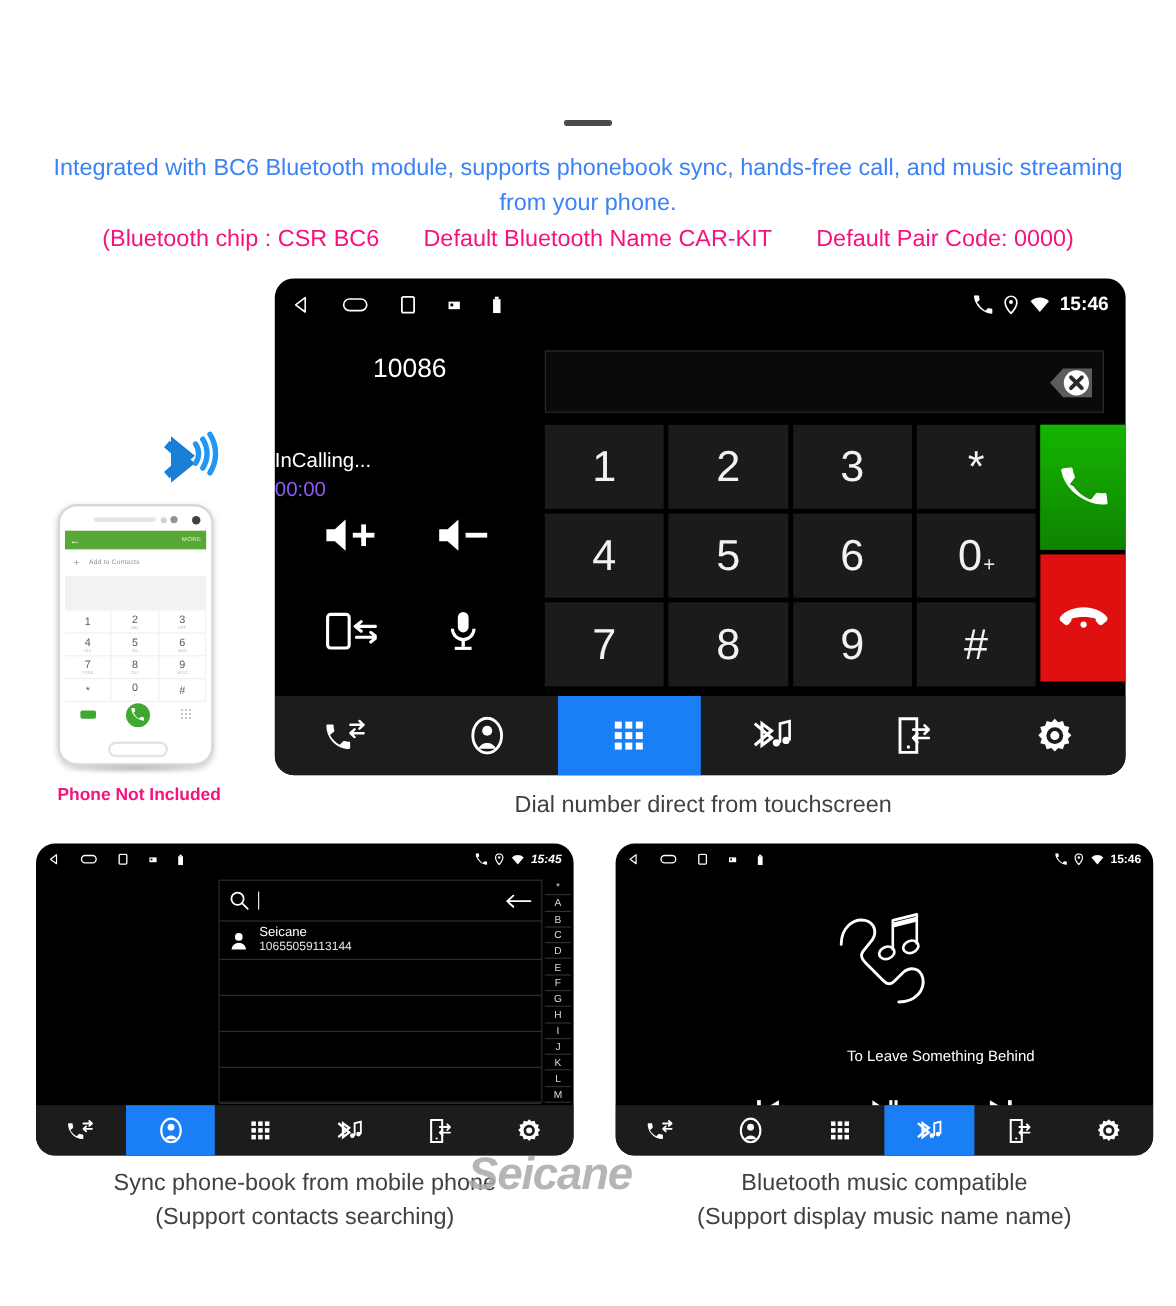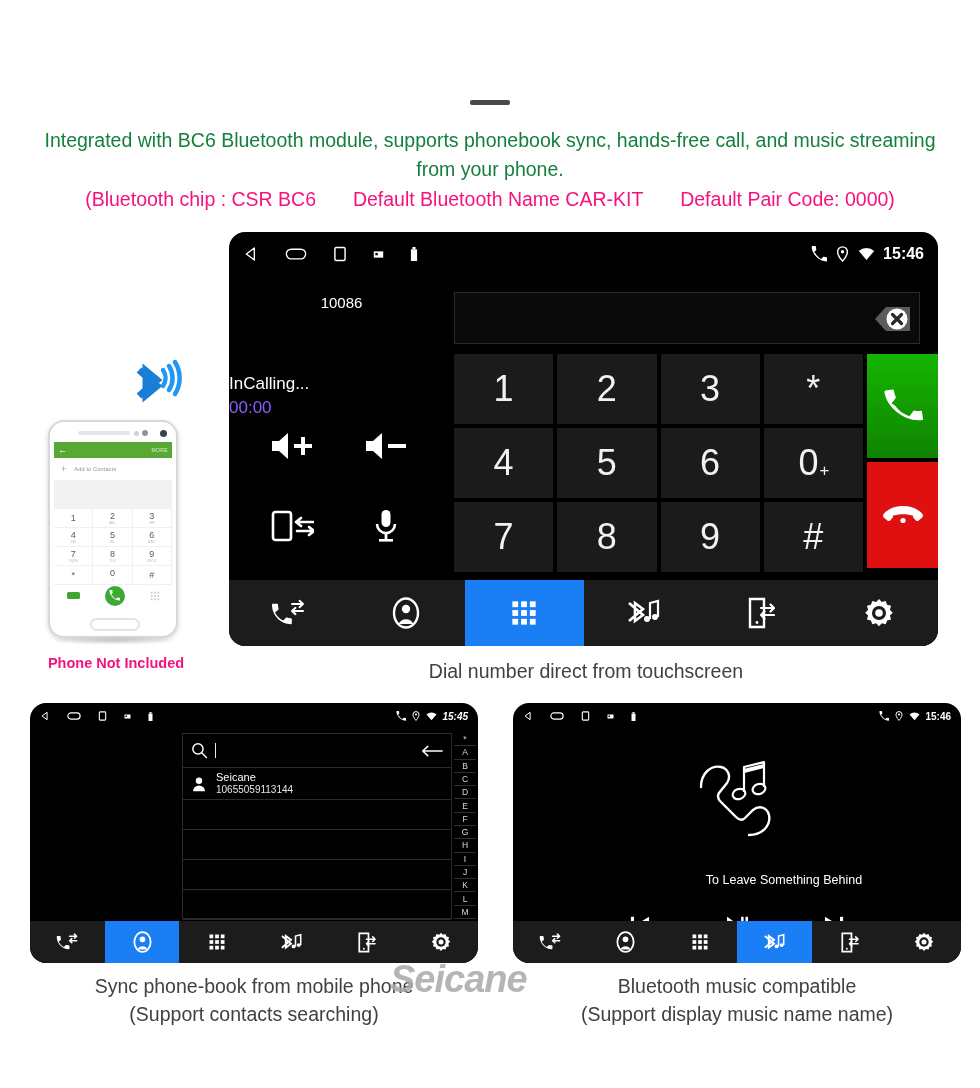--- a/index.html
+++ b/index.html
@@ -17,21 +17,21 @@
     position: absolute; left: 0; top: 44px; width: 980px;
     text-align: center; font-size: 40px; font-weight: bold;
     color: #333333; letter-spacing: .5px;
   }
   .title-rule {
     position: absolute; left: 470px; top: 100px; width: 40px; height: 5px;
     background: #4a4a4a; border-radius: 2px;
   }
   .subtitle {
     position: absolute; left: 40px; top: 126px; width: 900px;
-    text-align: center; font-size: 19.5px; line-height: 29px; color: #15803d;
+    text-align: center; font-size: 19.5px; line-height: 29px; color: #3b82f6;
   }
   .pinkline {
     position: absolute; left: 20px; top: 188px; width: 940px;
     text-align: center; font-size: 19.5px; color: #f5127e; white-space: nowrap;
   }
   .pinkline span { display:inline-block; }
   .pinkline .gap { width: 26px; }
 
   
   .screen { position: absolute; background: #000; overflow: hidden; border-radius: 16px; }
@@ -50,21 +50,21 @@
   #main-screen { left: 229px; top: 232px; width: 709px; height: 414px; }
   #main-screen .statusbar { height: 44px; padding: 0 14px; }
   #main-screen .sb-left > * { margin-right: 26px; }
   #main-screen .sb-right > * { margin-left: 9px; }
   #main-screen .sb-time { font-size: 16px; margin-left: 8px; }
 
   .dial-body { position:absolute; left:0; top:44px; width:100%; height:304px; }
 
   .called-num {
     position:absolute; left:0; top:18px; width:225px; text-align:center;
-    color:#fff; font-size:15px;
+    color:#fff; font-size:22px;
   }
   .num-field {
     position:absolute; left:225px; top:16px; width:466px; height:52px;
     background:#0a0a0a; border:1px solid #2a2a2a;
   }
   .backspace { position:absolute; right:6px; top:6px; width:60px; height:40px; }
 
   .callinfo { position:absolute; left:0; top:96px; width:225px; }
   .callinfo .st { color:#fff; font-size:17px; line-height:24px; }
   .callinfo .tm { color:#8b5cf6; font-size:17px; line-height:24px; }

